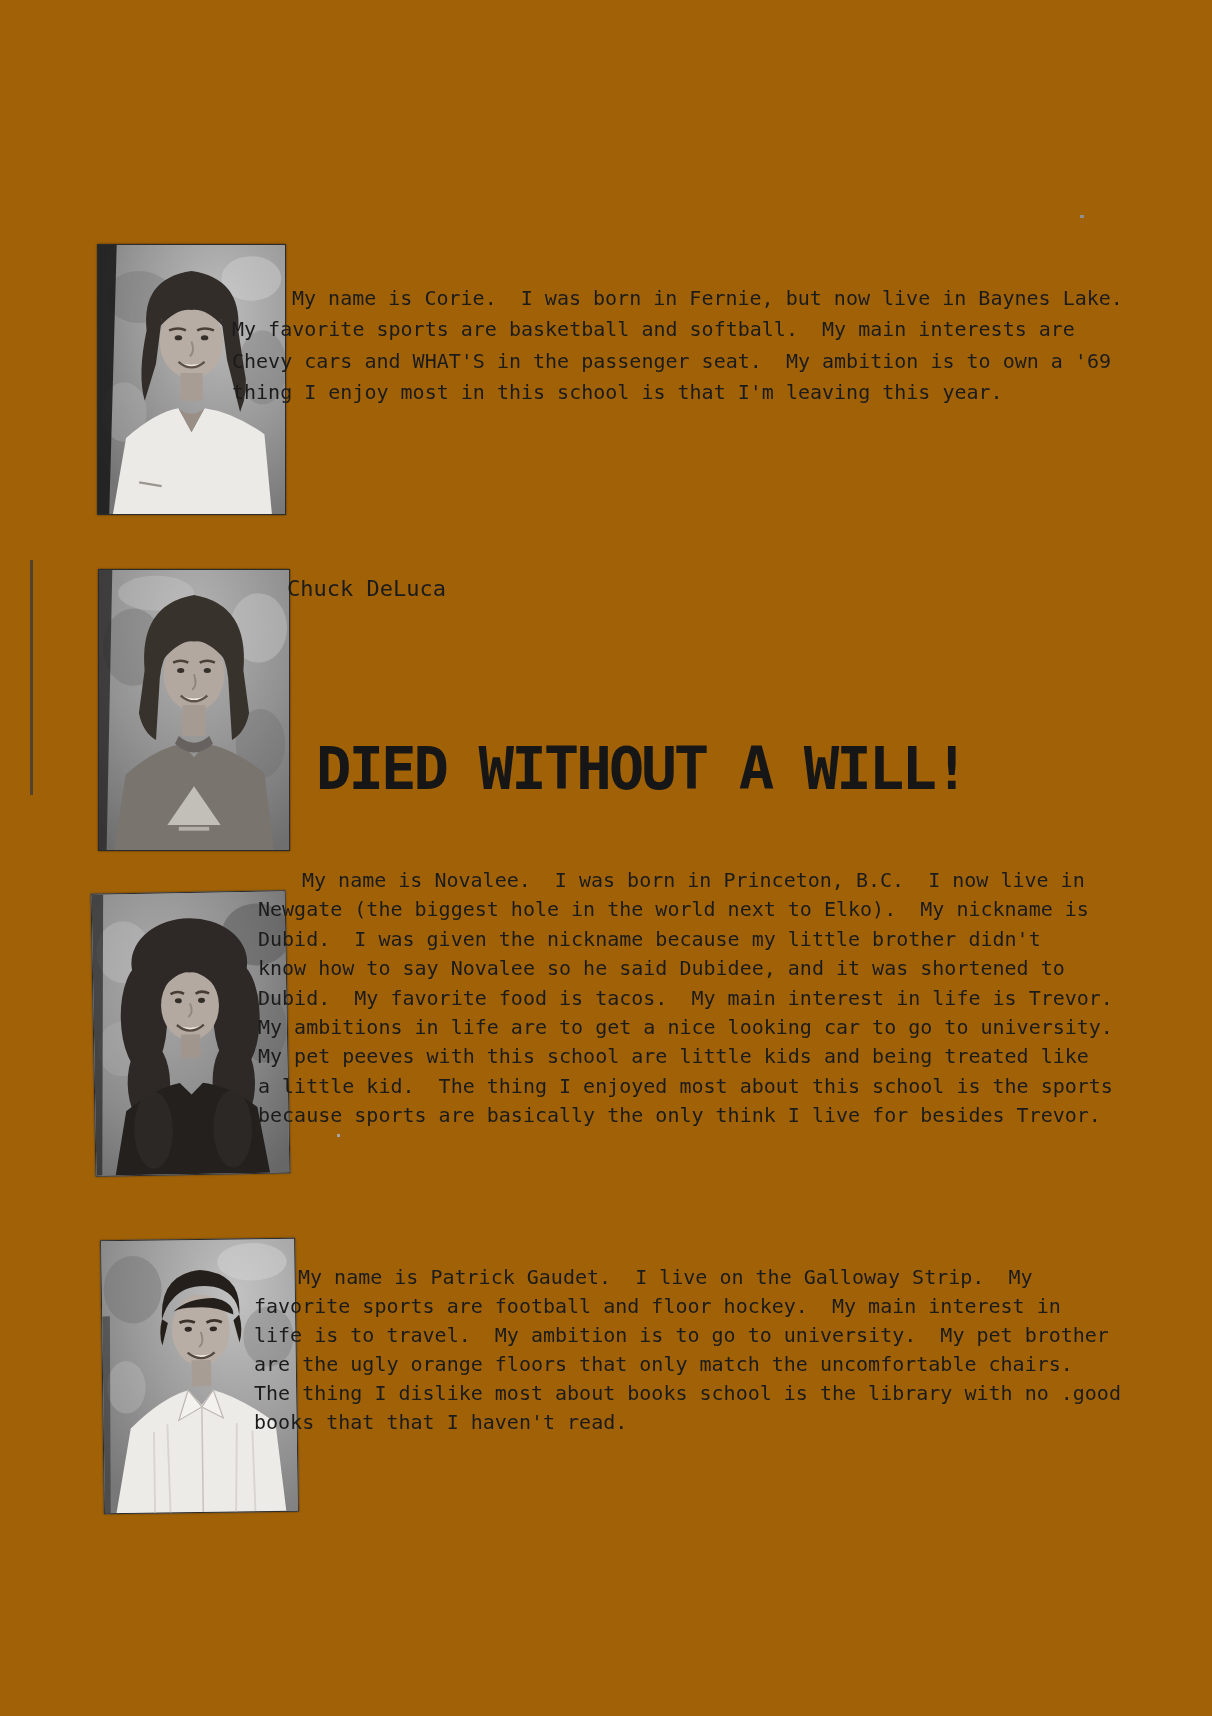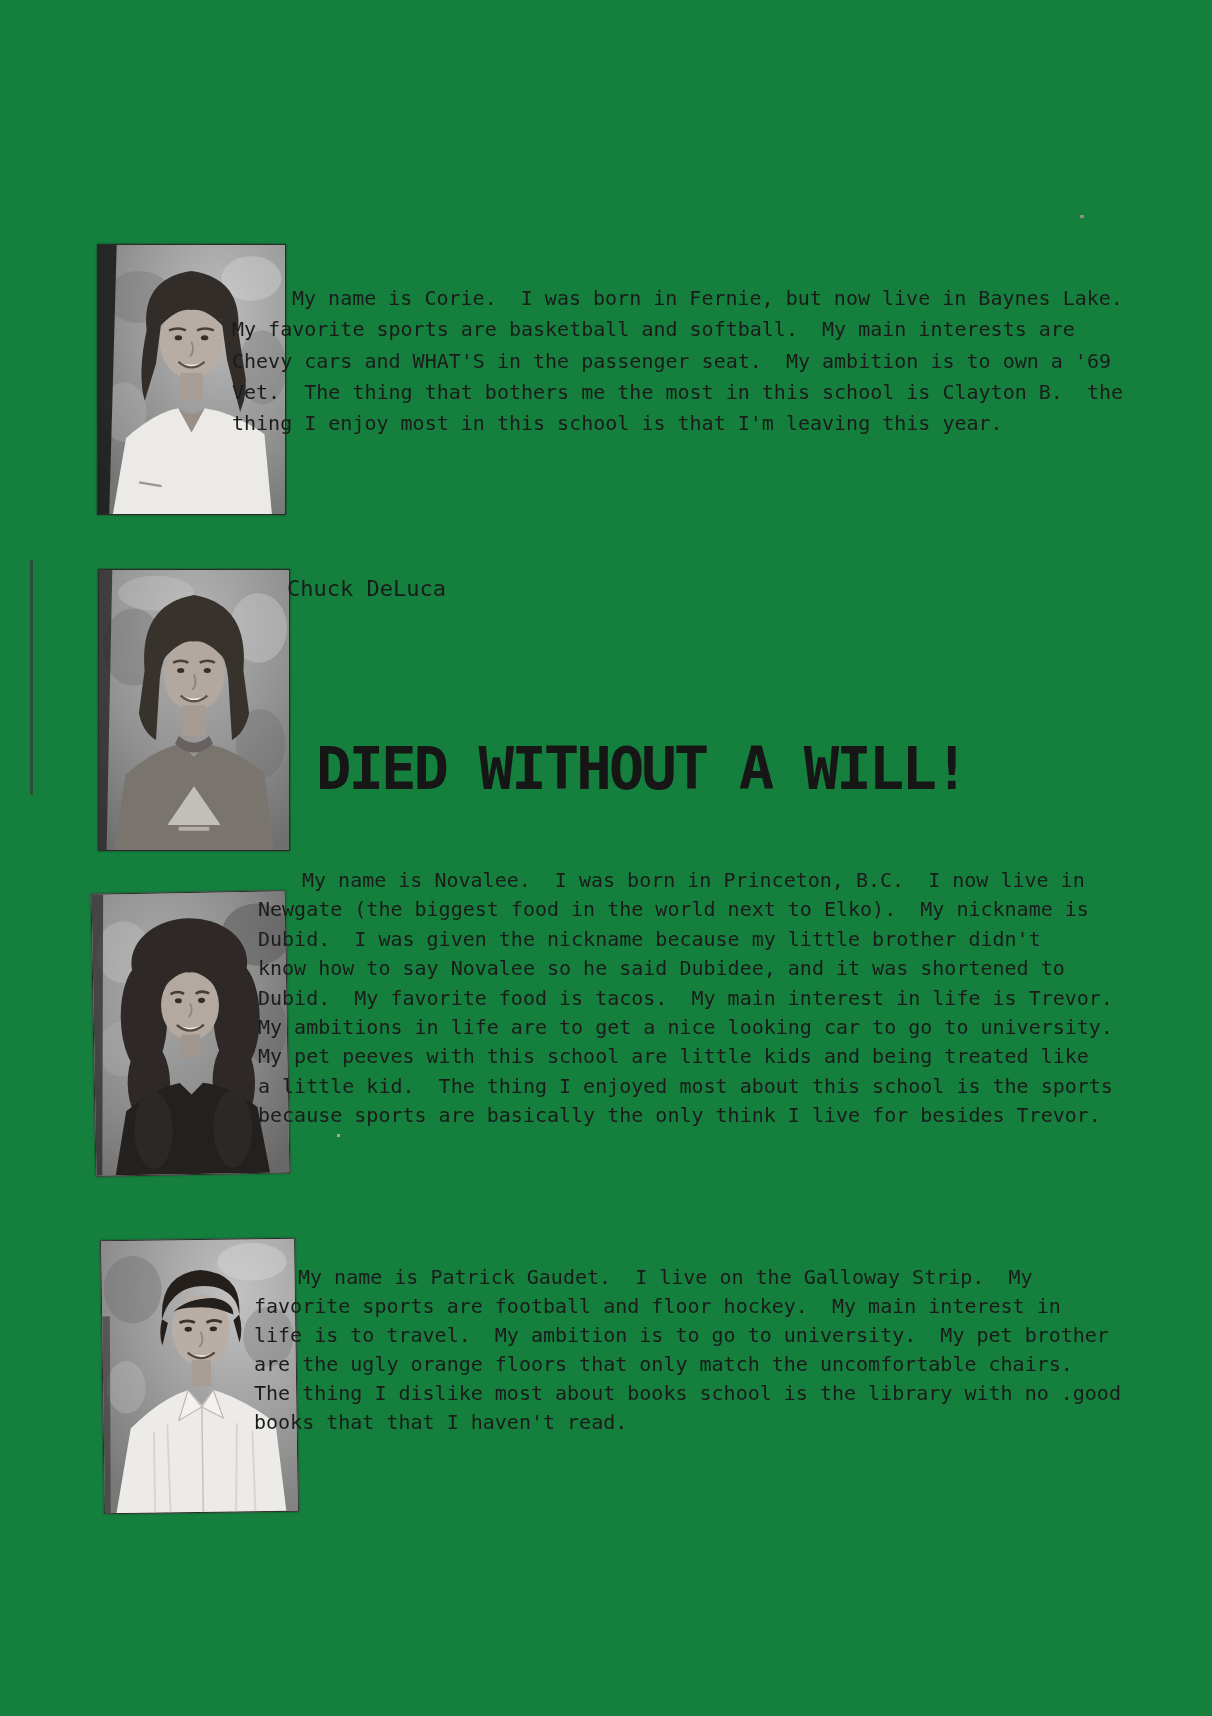--- a/index.html
+++ b/index.html
@@ -1,19 +1,19 @@
 <!DOCTYPE html>
 <html><head>
 <meta charset="utf-8">
 <style>
   html,body{margin:0;padding:0;background:#e8e8e8;}
   .page{
     position:relative;
     width:1212px;height:1716px;
-    background:#15803d;
+    background:#a16207;
     font-family:"DejaVu Sans Mono","Liberation Mono",monospace;
     color:#1b1b1b;
     overflow:hidden;
     margin:0 auto;
   }
   
   .bio{position:absolute;font-size:20px;}
   .bio .line{white-space:pre;}
   .bio1{left:232px;top:283px;}
   .bio1 .line{height:31.3px;line-height:31.3px;}
@@ -89,21 +89,20 @@
       <path d="M43,88 L50,101 L57,88 Q50,94 43,88 Z" fill="#998f86"></path>
       <path d="M22,128 L34,130" stroke="#9a9790" stroke-width="1.2"></path>
       <path d="M0,0 L10,0 L6,145 L0,145 Z" fill="#1c1c1c" opacity="0.9"></path>
     </svg>
   </figure>
 
   <div class="bio bio1">
     <div class="line indent">My name is Corie.  I was born in Fernie, but now live in Baynes Lake.</div>
     <div class="line">My favorite sports are basketball and softball.  My main interests are</div>
     <div class="line">Chevy cars and WHAT'S in the passenger seat.  My ambition is to own a '69</div>
-    <div class="line">Vet.  The thing that bothers me the most in this school is Clayton B.  the</div>
     <div class="line">thing I enjoy most in this school is that I'm leaving this year.</div>
   </div>
 
   <figure class="photo photo2" aria-label="Black-and-white portrait of a smiling teen with long shaggy hair wearing a crewneck sweater with a printed design, mottled grey backdrop">
     <svg viewBox="0 0 100 145" preserveAspectRatio="none">
       <defs>
         <radialGradient id="bgB" cx="50%" cy="20%" r="90%">
           <stop offset="0%" stop-color="#b4b4b4"></stop>
             <stop offset="55%" stop-color="#929292"></stop>
             <stop offset="100%" stop-color="#6f6f6f"></stop>
@@ -168,21 +167,21 @@
       <rect x="45" y="73" width="10" height="12" fill="#a1968d"></rect>
       <path d="M10,145 L16,112 Q32,100 44,98 L50,104 L56,98 Q70,100 84,111 L90,145 Z" fill="#23201e"></path>
       <ellipse cx="30" cy="122" rx="10" ry="20" fill="#2e2926" opacity="0.9"></ellipse>
       <ellipse cx="71" cy="122" rx="10" ry="20" fill="#2e2926" opacity="0.9"></ellipse>
       <path d="M0,0 L6,0 L3,145 L0,145 Z" fill="#242424" opacity="0.7"></path>
     </svg>
   </figure>
 
   <div class="bio bio3">
     <div class="line indent">My name is Novalee.  I was born in Princeton, B.C.  I now live in</div>
-    <div class="line">Newgate (the biggest food in the world next to Elko).  My nickname is</div>
+    <div class="line">Newgate (the biggest hole in the world next to Elko).  My nickname is</div>
     <div class="line">Dubid.  I was given the nickname because my little brother didn't</div>
     <div class="line">know how to say Novalee so he said Dubidee, and it was shortened to</div>
     <div class="line">Dubid.  My favorite food is tacos.  My main interest in life is Trevor.</div>
     <div class="line">My ambitions in life are to get a nice looking car to go to university.</div>
     <div class="line">My pet peeves with this school are little kids and being treated like</div>
     <div class="line">a little kid.  The thing I enjoyed most about this school is the sports</div>
     <div class="line">because sports are basically the only think I live for besides Trevor.</div>
   </div>
 
   <figure class="photo photo4" aria-label="Black-and-white portrait of a smiling young man with short dark side-parted hair wearing a light striped collared shirt, mottled grey backdrop">

